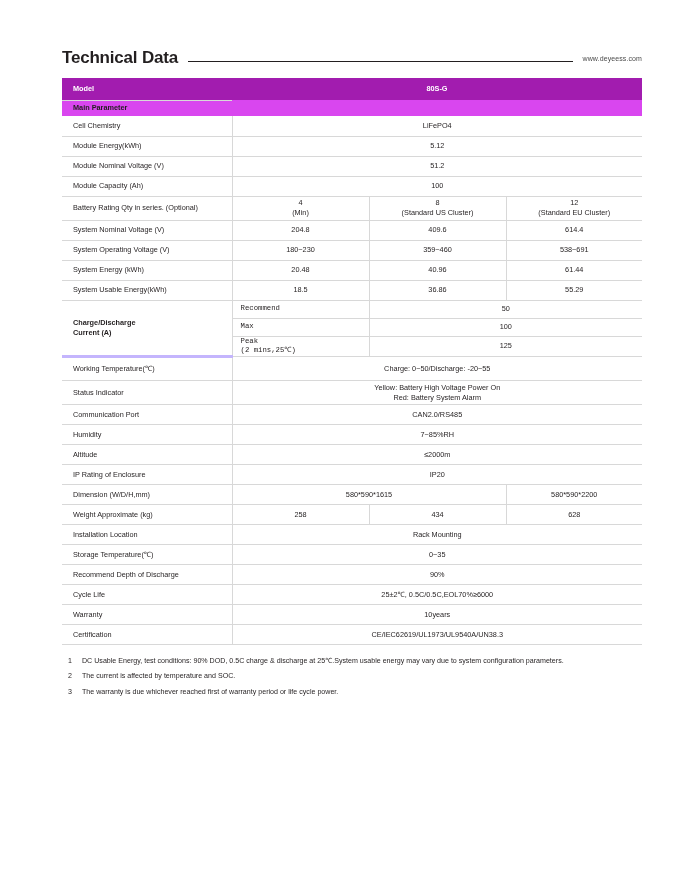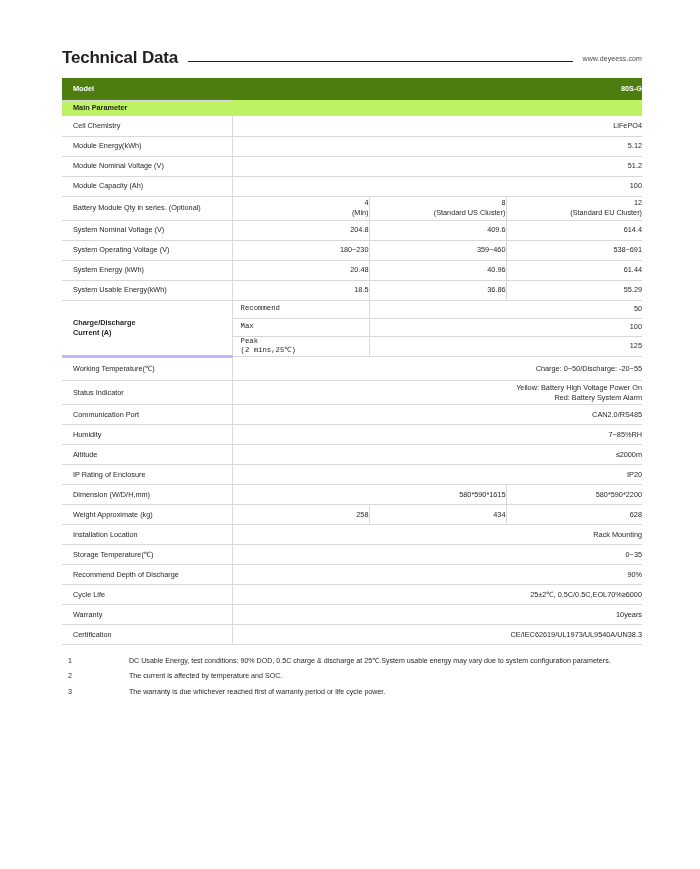--- a/index.html
+++ b/index.html
@@ -60,41 +60,41 @@
     margin-top: 10px;
     table-layout: fixed;
   }
   table.spec td {
     font-size: 7.3px;
     padding: 0;
     vertical-align: middle;
     line-height: 1.35;
   }
   .row-model td {
-    background: #4d7c0f;
+    background: #a21caf;
     color: #ffffff;
     height: 22px;
     font-weight: bold;
     font-size: 7.6px;
   }
   .row-section td {
-    background: #bef264;
+    background: #d946ef;
     color: #231f20;
     height: 16px;
     font-weight: bold;
     font-size: 7.2px;
   }
   .lbl {
     width: 170px;
     padding-left: 11px !important;
     border-bottom: 1px solid #d8d8d8;
     box-sizing: border-box;
   }
   .val {
-    text-align: right;
+    text-align: center;
     border-bottom: 1px solid #d8d8d8;
     box-sizing: border-box;
   }
   .val-sep { border-left: 1px solid #d8d8d8; }
   .h20 { height: 20px; }
   .h24 { height: 24px; }
   .h18 { height: 18px; }
   .two-line { line-height: 1.3; }
   .sub-lbl {
     padding-left: 8px !important;
@@ -125,21 +125,21 @@
     display: flex;
     font-size: 7.1px;
     color: #231f20;
     margin-bottom: 6px;
     line-height: 1.3;
   }
   .note-num {
     width: 14px;
     flex: 0 0 14px;
   }
-  .note-text { flex: 1; margin-left: 47px; }
+  .note-text { flex: 1; }
 </style>
 </head>
 <body>
 
 <div class="page">
 
   <div class="header">
     <div class="title">Technical Data</div>
     <div class="title-rule"></div>
     <div class="website">www.deyeess.com</div>
@@ -175,21 +175,21 @@
       <tr class="h20">
         <td class="lbl">Module Nominal Voltage (V)</td>
         <td class="val val-sep" colspan="3">51.2</td>
       </tr>
       <tr class="h20">
         <td class="lbl">Module Capacity (Ah)</td>
         <td class="val val-sep" colspan="3">100</td>
       </tr>
 
       <tr class="h24">
-        <td class="lbl">Battery Module Qty in series. (Optional)</td>
+        <td class="lbl">Battery Rating Qty in series. (Optional)</td>
         <td class="val val-sep two-line" style="white-space:pre-line">4
 (Min)</td>
         <td class="val val-sep two-line" style="white-space:pre-line">8
 (Standard US Cluster)</td>
         <td class="val val-sep two-line" style="white-space:pre-line">12
 (Standard EU Cluster)</td>
       </tr>
 
       <tr class="h20">
         <td class="lbl">System Nominal Voltage (V)</td>

